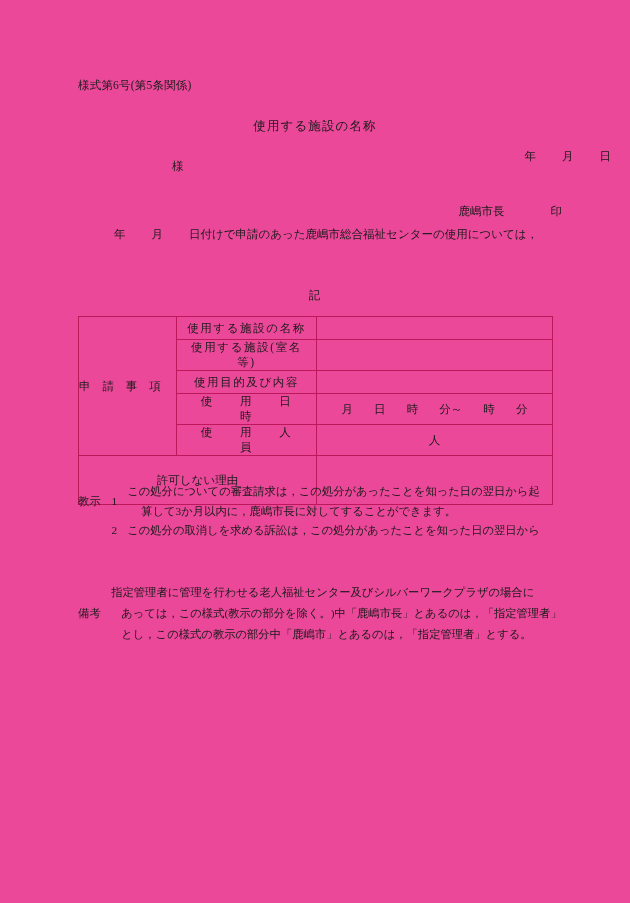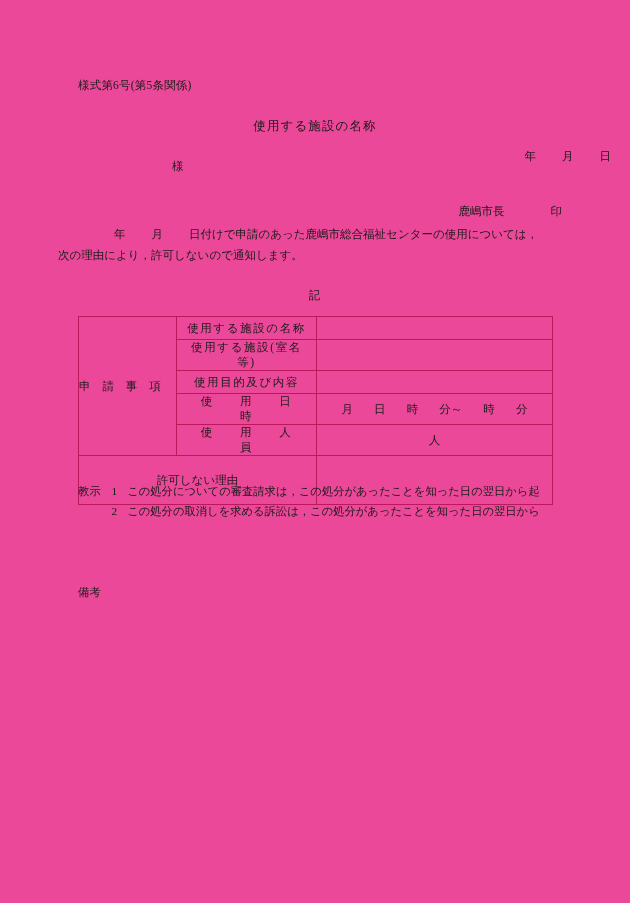--- a/index.html
+++ b/index.html
@@ -192,21 +192,21 @@
     <span>年</span><span class="gap"></span><span>月</span><span class="gap"></span><span>日</span>
   </div>
 
   <div class="abs recipient-line">様</div>
 
   <div class="abs issuer-line">
     <span>鹿嶋市長</span><span class="gap-seal"></span><span>印</span>
   </div>
 
   <div class="abs body-para">
-    <span class="indent"></span><span>年</span><span class="gap"></span><span>月</span><span class="gap"></span><span>日付けで申請のあった鹿嶋市総合福祉センターの使用については，</span><br><span>次の理由により，許可しないので通知します。</span>
+    <span class="indent"></span><span>年</span><span class="gap"></span><span>月</span><span class="gap"></span><span>日付けで申請のあった鹿嶋市総合福祉センターの使用については，</span><br>
   </div>
 
   <div class="abs ki-mark">記</div>
 
   <table class="form-table">
     <colgroup>
       <col class="col-label">
         <col class="col-item">
         <col class="col-value">
     </colgroup>
@@ -259,30 +259,36 @@
       </tr>
     </tbody>
   </table>
 
   <div class="notes">
     <div class="note-block">
       <span class="note-head">教示</span>
       <span class="note-num">1</span>
       <span class="note-body">
         <p>この処分についての審査請求は，この処分があったことを知った日の翌日から起</p>
+        <p class="note-line-2">算して3か月以内に，鹿嶋市長に対してすることができます。</p>
       </span>
     </div>
     <div class="note-block">
       <span class="note-head" style="visibility:hidden">教示</span>
       <span class="note-num">2</span>
       <span class="note-body">
         <p>この処分の取消しを求める訴訟は，この処分があったことを知った日の翌日から</p>
       </span>
     </div>
   </div>
 
   <div class="remarks">
     <div class="remarks-flex">
       <span class="rm-head">備考</span>
+      <span>
+        <p>指定管理者に管理を行わせる老人福祉センター及びシルバーワークプラザの場合に</p>
+        <p class="rm-indent">あっては，この様式(教示の部分を除く。)中「鹿嶋市長」とあるのは，「指定管理者」</p>
+        <p class="rm-indent">とし，この様式の教示の部分中「鹿嶋市」とあるのは，「指定管理者」とする。</p>
+      </span>
     </div>
   </div>
 
 </div>
 
 </body></html>

